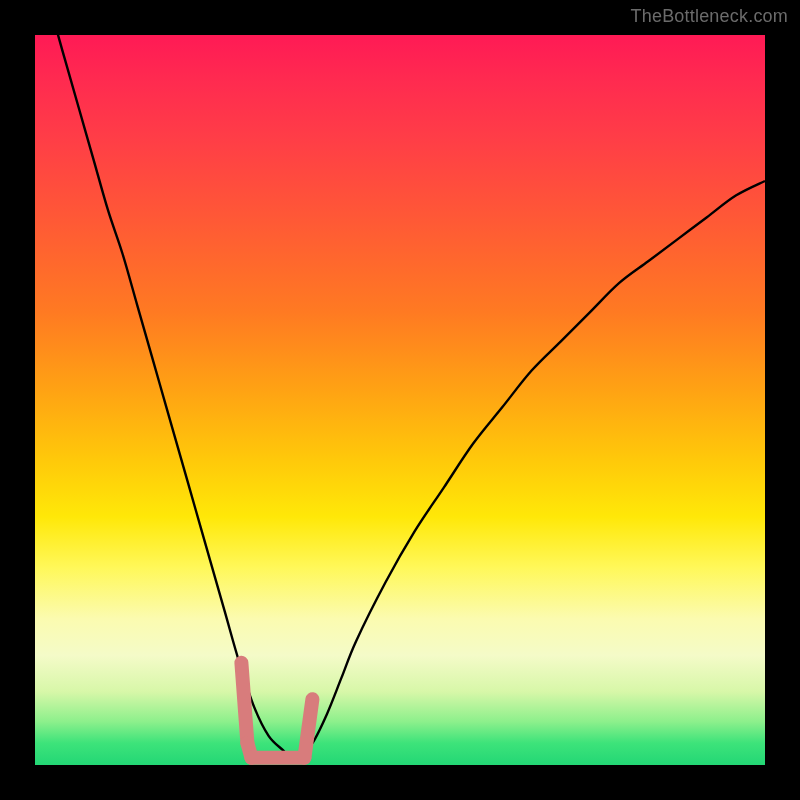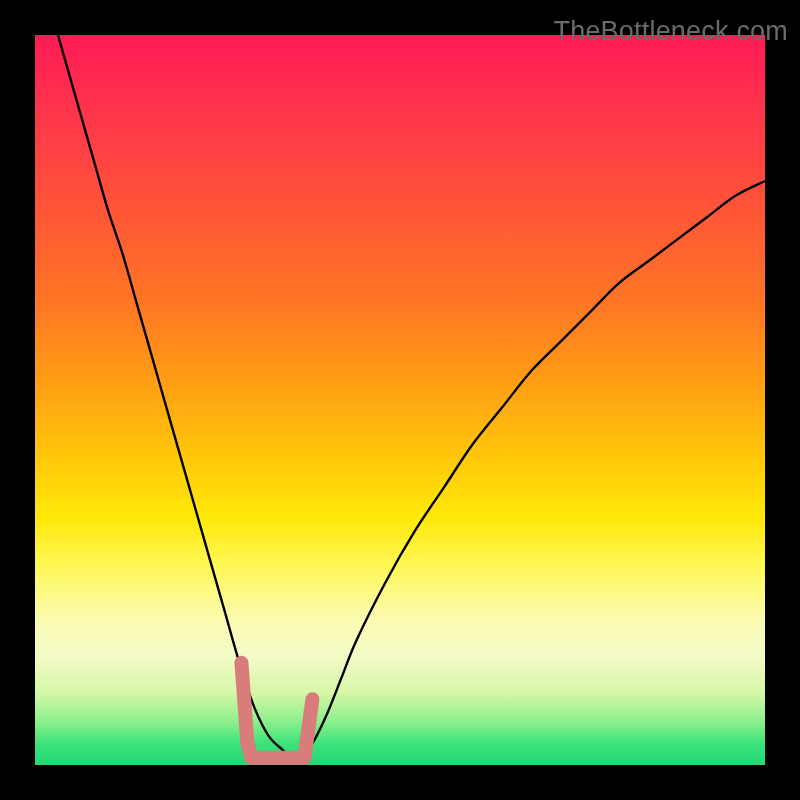--- a/index.html
+++ b/index.html
@@ -48,24 +48,24 @@
       #fbfbb0 80%,
       #f4fbc8 85%,
       #d7f7a8 90%,
       #8ef08c 94%,
       #3de37a 97%,
       #23d775 100%
     );
   }
   .watermark {
     position: absolute;
-    top: 16px;
+    top: 6px;
     right: 12px;
     color: #6b6b6b;
-    font-size: 27px;
+    font-size: 18px;
     letter-spacing: 0.2px;
     font-weight: 500;
     text-align: center;
   }
   svg.curves {
     position: absolute;
     left: 0;
     top: 0;
     width: 100%;
     height: 100%;

